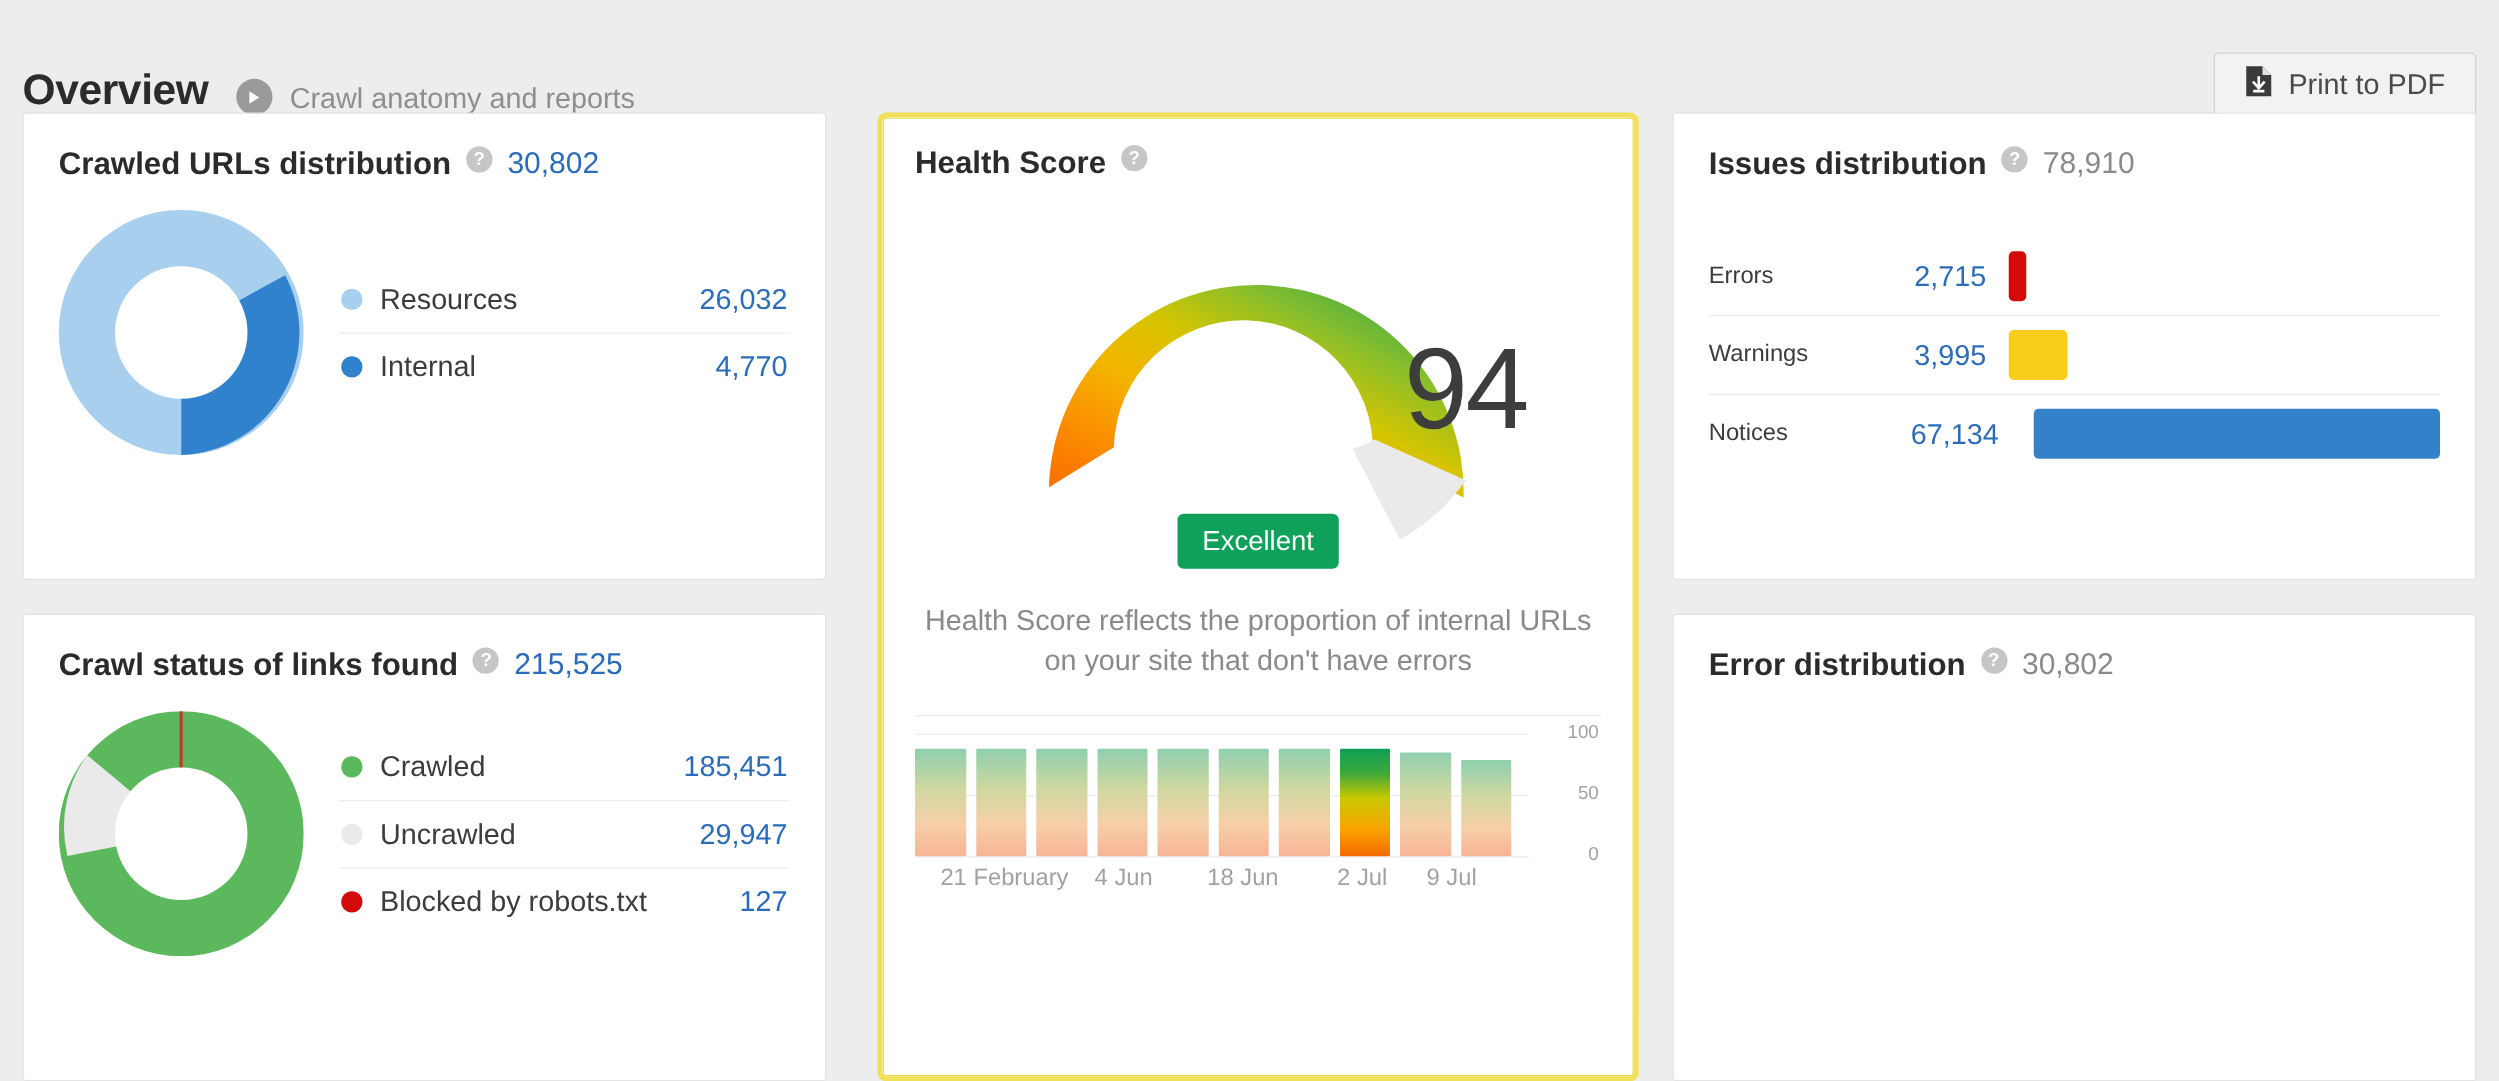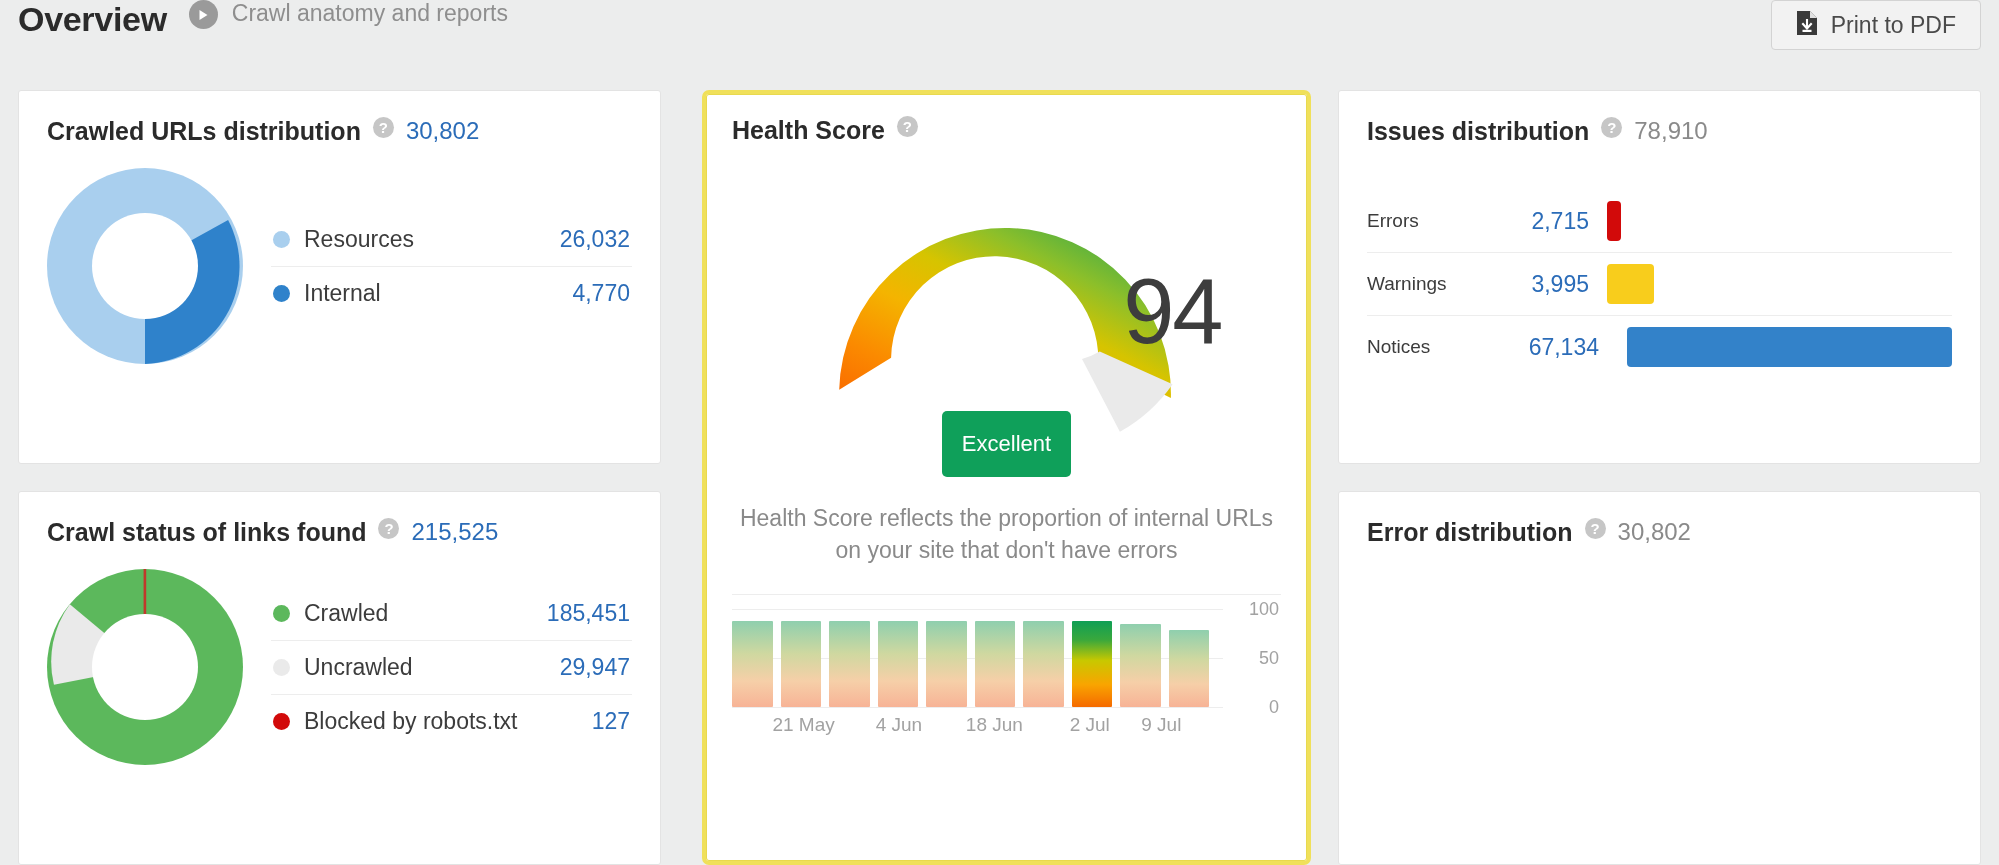--- a/index.html
+++ b/index.html
@@ -7,21 +7,21 @@
     width: 1999px; height: 865px;
     background: #eceded;
     font-family: "Liberation Sans", sans-serif;
     overflow: hidden;
   }
   .page { width: 1999px; height: 865px; position: relative; }
 
   
   .header {
     height: 92px;
-    display: flex; align-items: flex-start;
+    display: flex; align-items: flex-end;
     padding: 0 18px 0 18px;
   }
   .page-title {
     font-size: 34px; font-weight: bold; color: #2b2b2b;
     letter-spacing: -0.3px;
   }
   .play-badge {
     width: 29px; height: 29px; border-radius: 50%;
     background: #9a9a9a; margin: 0 14px 0 22px;
     display: flex; align-items: center; justify-content: center;
@@ -124,21 +124,21 @@
   .gauge-wrap svg { display: block; }
   .gauge-score {
     position: absolute; left: 0; right: 0; top: 96px;
     text-align: right;
     font-size: 92px; color: #3d3d3d; letter-spacing: -2px;
     line-height: 1;
   }
   .hs-badge {
     margin-top: -26px;
     background: #0fa05a; color: #fff;
-    font-size: 22px; padding: 20px 20px; border-radius: 5px;
+    font-size: 22px; padding: 9px 20px; border-radius: 5px;
     position: relative; z-index: 3;
   }
   .hs-desc {
     margin-top: 26px; text-align: center;
     font-size: 23px; color: #8a8a8a; line-height: 1.38;
     max-width: 560px;
   }
   .spark {
     margin-top: 28px; width: 100%;
     position: relative; height: 150px;
@@ -153,21 +153,21 @@
   .spark-gridline {
     position: absolute; left: 0; width: calc(100% - 58px);
     height: 1px; background: #ededed;
   }
   .spark-bar { flex: 1; border-radius: 1px; }
   .spark-axis {
     position: absolute; right: 0; top: 0; width: 66px; height: 112px;
   }
   .spark-tick {
     position: absolute; right: 2px;
-    font-size: 18px; color: #a2a2a2;
+    font-size: 15px; color: #a2a2a2;
   }
   .spark-dates {
     position: absolute; left: 0; bottom: 0;
     width: calc(100% - 72px); height: 30px;
   }
   .spark-date {
     position: absolute; font-size: 19px; color: #a2a2a2;
     transform: translateX(-50%); white-space: nowrap;
   }
 </style>
@@ -276,21 +276,21 @@
             <div class="spark-bar" style="height:79%;background:linear-gradient(180deg,#8fcfae,#cfd8a0 38%,#f6cfa8 70%,#f7b396);"></div>
           </div>
 
           <div class="spark-axis">
             <span class="spark-tick" style="top:4px;">100</span>
             <span class="spark-tick" style="top:53px;">50</span>
             <span class="spark-tick" style="top:102px;">0</span>
           </div>
 
           <div class="spark-dates">
-            <span class="spark-date" style="left:15%;">21 May</span>
+            <span class="spark-date" style="left:15%;">21 February</span>
             <span class="spark-date" style="left:35%;">4 Jun</span>
             <span class="spark-date" style="left:55%;">18 Jun</span>
             <span class="spark-date" style="left:75%;">2 Jul</span>
             <span class="spark-date" style="left:90%;">9 Jul</span>
           </div>
         </div>
       </div>
     </div>
 
     <div class="card">

